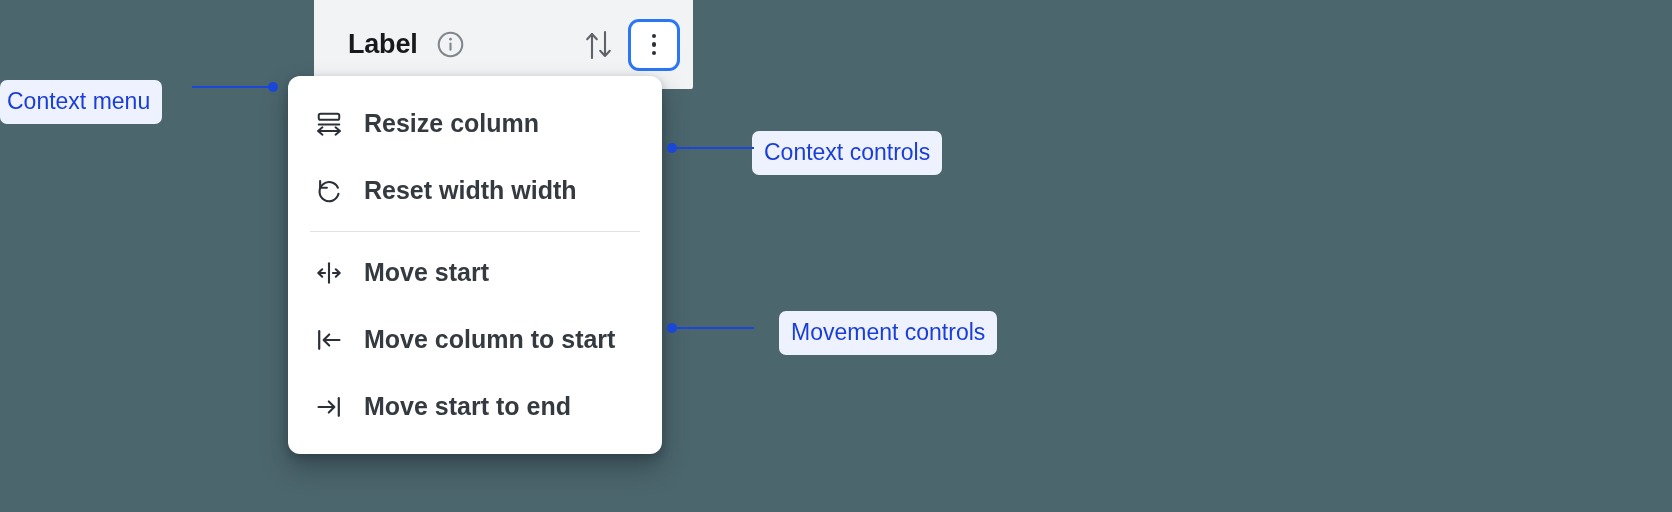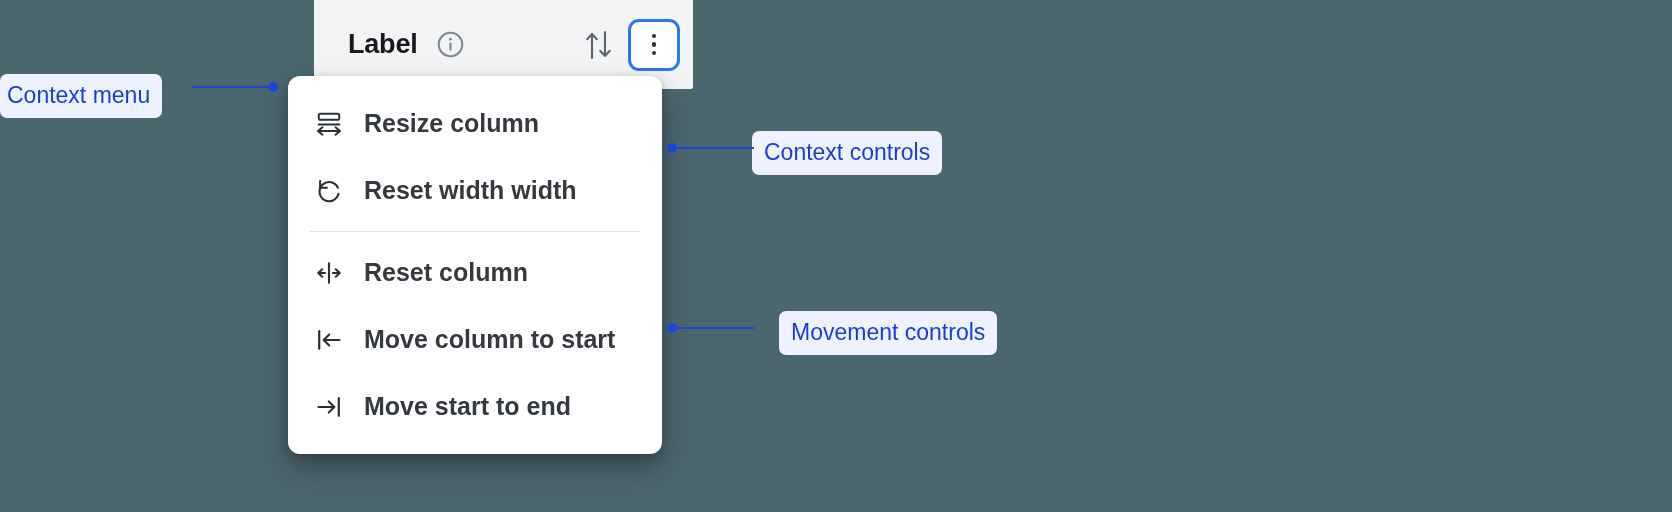--- a/index.html
+++ b/index.html
@@ -147,21 +147,21 @@
   }
   .anno-dot {
     position: absolute;
     width: 10px;
     height: 10px;
     border-radius: 50%;
     background: #1a47d8;
   }
 
   
-  #anno-context-pill { left: 0px;   top: 74px; padding-left: 7px; }
+  #anno-context-pill { left: 0px;   top: 80px; padding-left: 7px; }
   #anno-context-line { left: 192px; top: 86px; width: 78px; }
   #anno-context-dot  { left: 268px; top: 82px; }
 
   #anno-resize-pill  { left: 752px; top: 131px; }
   #anno-resize-line  { left: 672px; top: 147px; width: 82px; }
   #anno-resize-dot   { left: 667px; top: 143px; }
 
   #anno-move-pill    { left: 779px; top: 311px; }
   #anno-move-line    { left: 672px; top: 327px; width: 82px; }
   #anno-move-dot     { left: 667px; top: 323px; }
@@ -226,21 +226,21 @@
     <div class="menu-divider"></div>
 
     <div class="menu-item">
       <span class="menu-icon">
         <svg width="28" height="28" viewBox="0 0 24 24" fill="none">
           <path d="M12 3.6 V20.4" stroke="#2b3038" stroke-width="1.8" stroke-linecap="round"></path>
           <path d="M8.6 12 H2.8 M2.8 12 L6.2 8.8 M2.8 12 L6.2 15.2" stroke="#2b3038" stroke-width="1.8" stroke-linecap="round" stroke-linejoin="round"></path>
           <path d="M15.4 12 H21.2 M21.2 12 L17.8 8.8 M21.2 12 L17.8 15.2" stroke="#2b3038" stroke-width="1.8" stroke-linecap="round" stroke-linejoin="round"></path>
         </svg>
       </span>
-      <span class="menu-text">Reset column</span>
+      <span class="menu-text">Move start</span>
     </div>
 
     <div class="menu-item">
       <span class="menu-icon">
         <svg width="28" height="28" viewBox="0 0 24 24" fill="none">
           <path d="M3.6 4.4 V19.6" stroke="#2b3038" stroke-width="1.9" stroke-linecap="round"></path>
           <path d="M21 12 H7.4 M7.4 12 L12.2 7.2 M7.4 12 L12.2 16.8" stroke="#2b3038" stroke-width="1.8" stroke-linecap="round" stroke-linejoin="round"></path>
         </svg>
       </span>
       <span class="menu-text">Move column to start</span>

